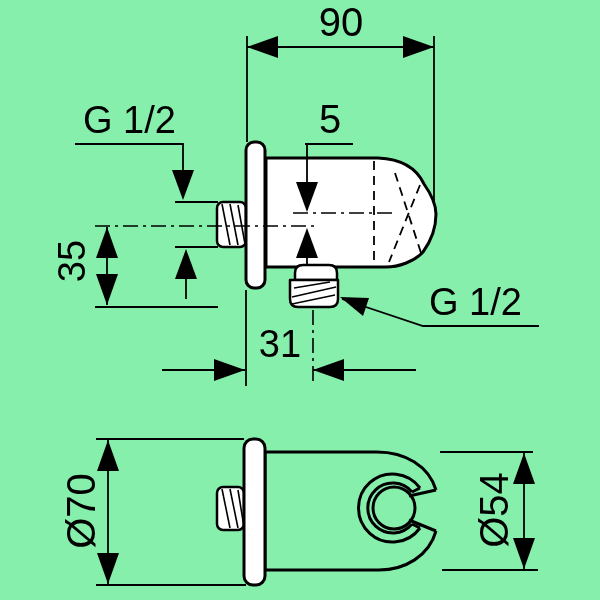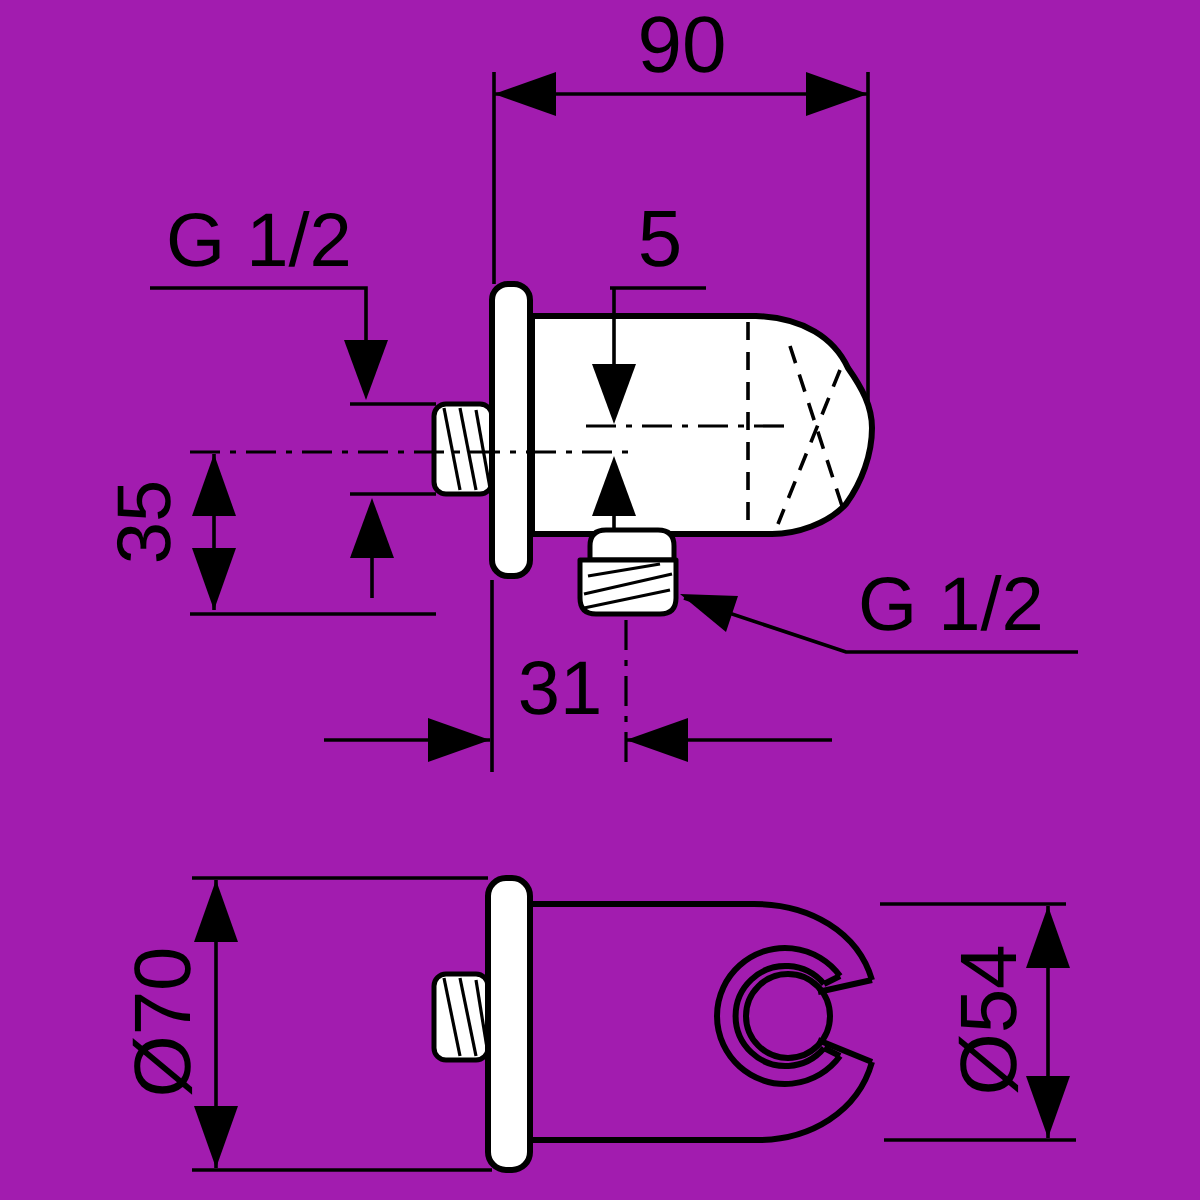--- a/index.html
+++ b/index.html
@@ -1,19 +1,19 @@
 <!DOCTYPE html>
 <html><head>
 <meta charset="utf-8">
 <style>
   html,body{margin:0;padding:0;background:#ffffff;}
   .sheet{
     position:relative;
     width:600px;height:600px;
-    background:#a21caf;
+    background:#86efac;
     overflow:hidden;
   }
   svg{display:block;}
   text{
     font-family:"Liberation Sans","DejaVu Sans",sans-serif;
     fill:#000000;
   }
   .dim-text{font-size:40px;}
   .dim-text-sm{font-size:38px;}
   .outline{fill:#ffffff;stroke:#000000;stroke-width:3;stroke-linejoin:round;}

